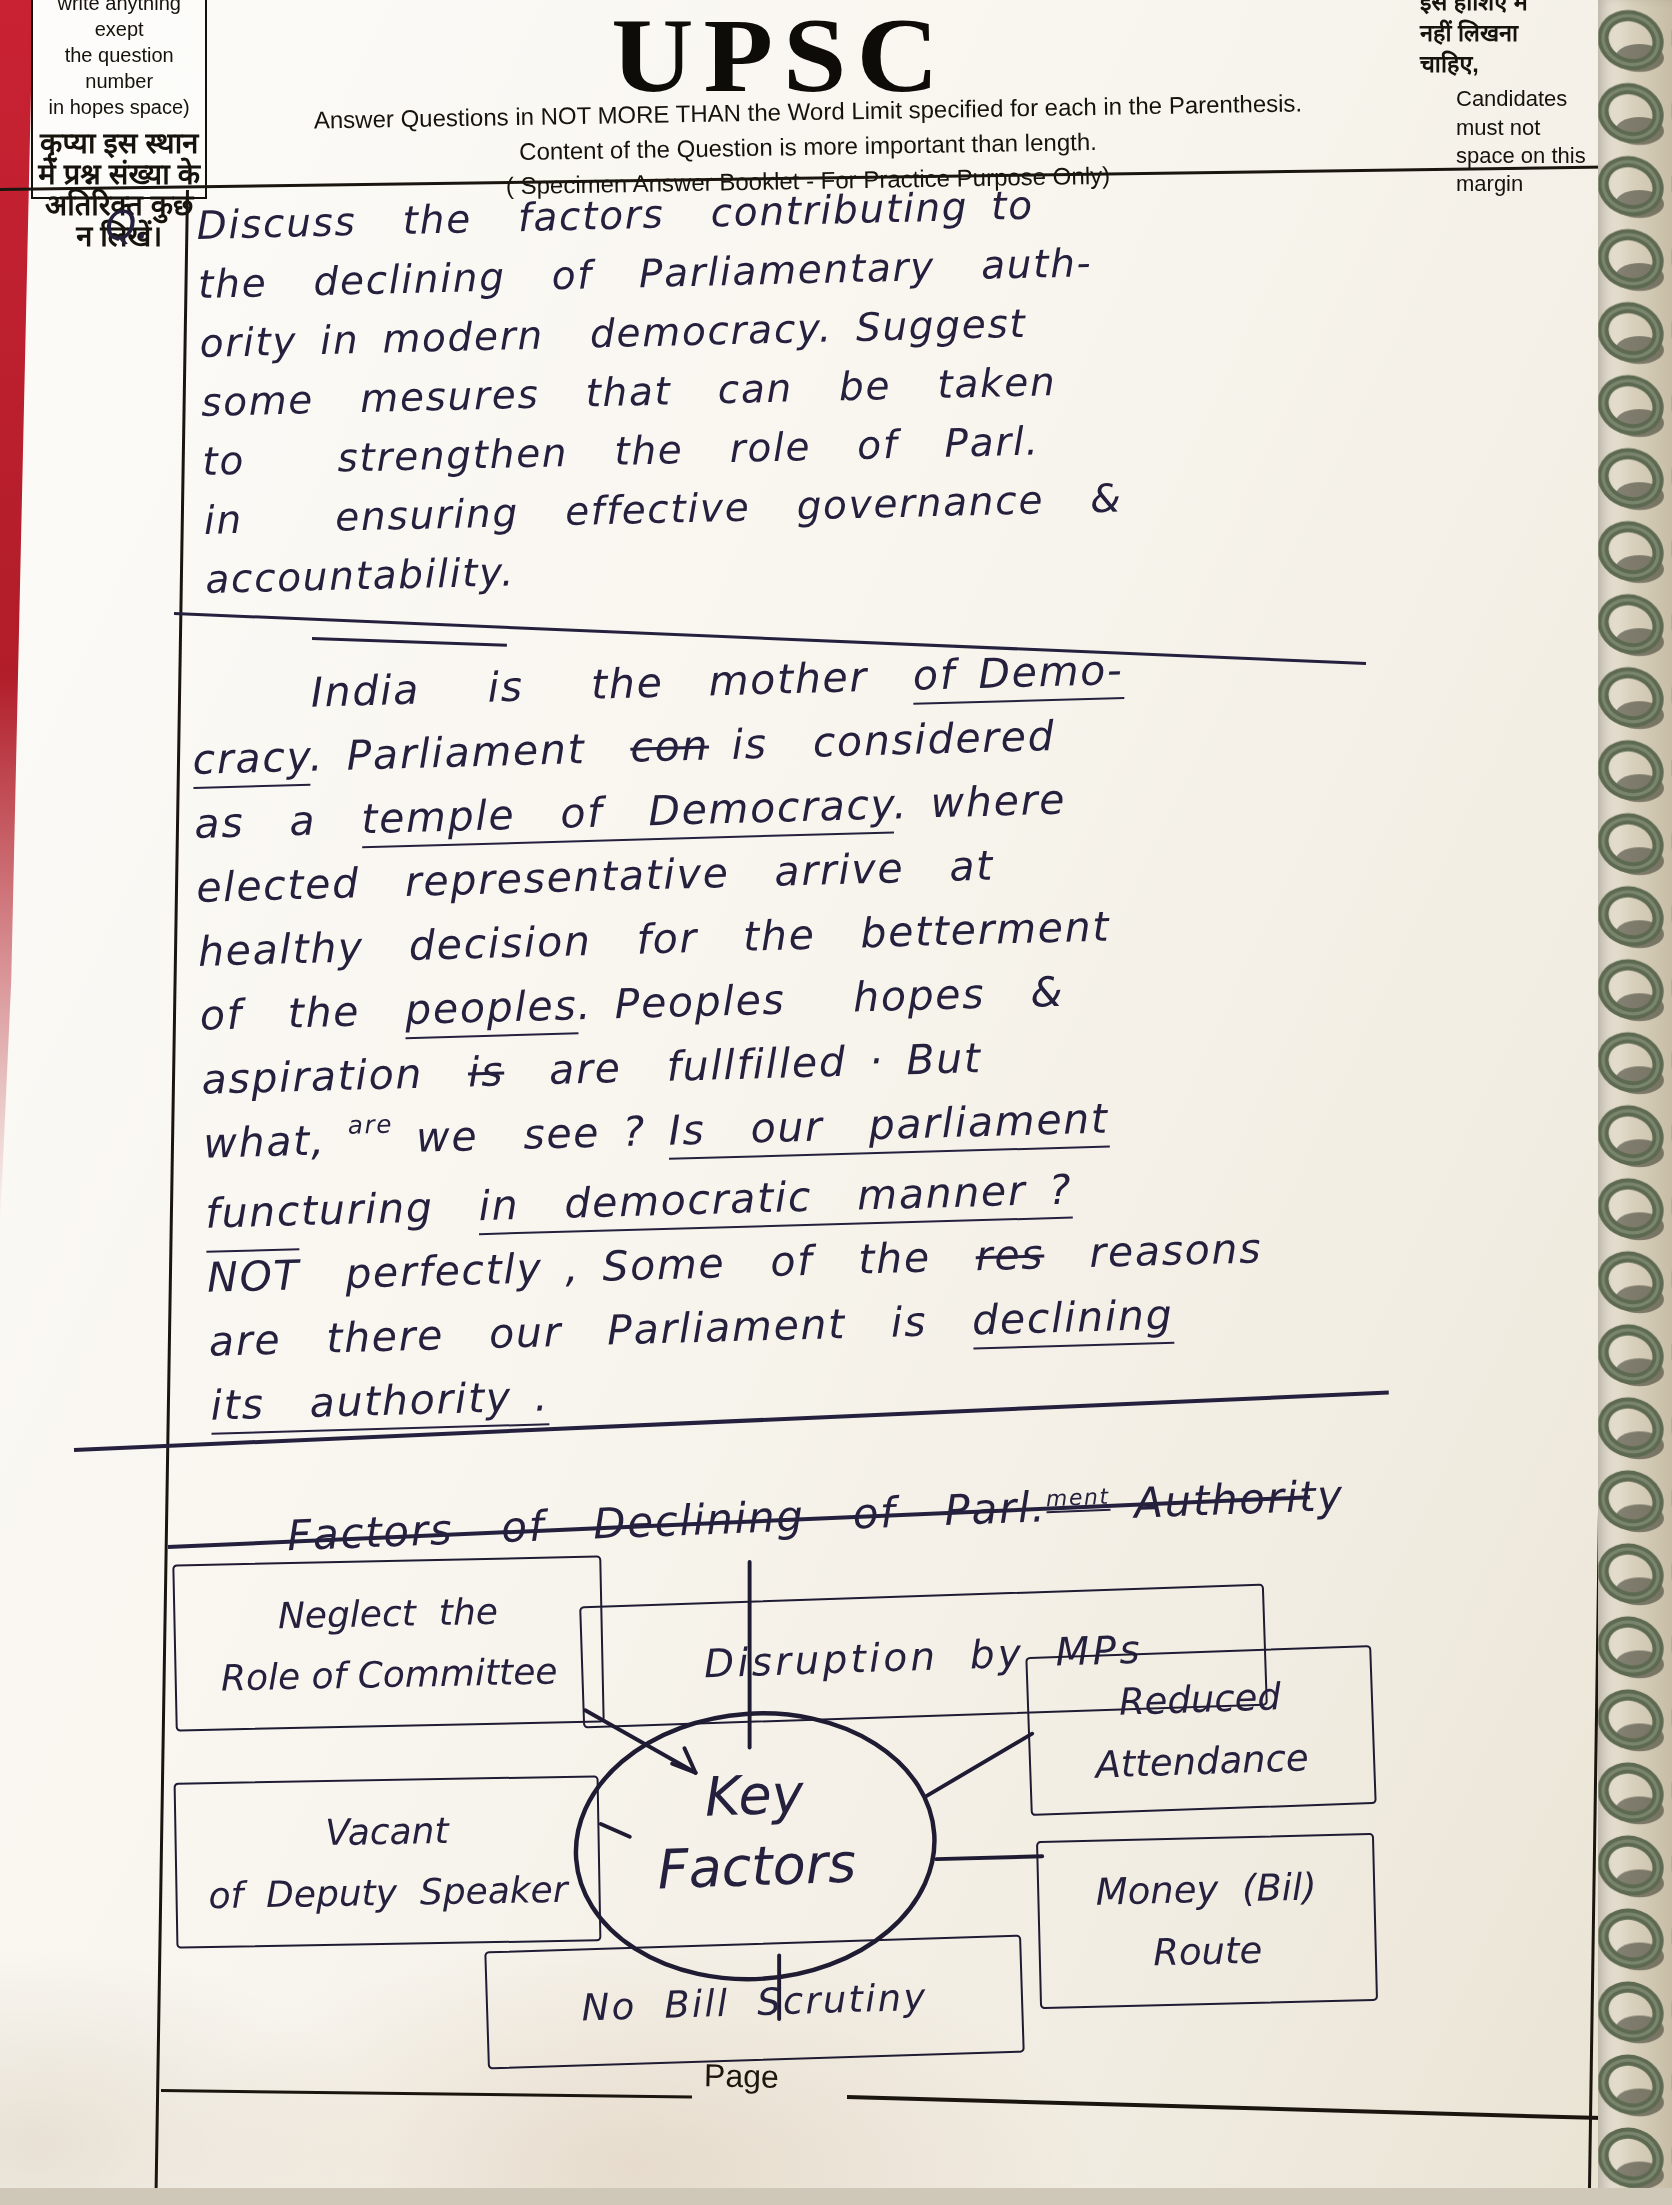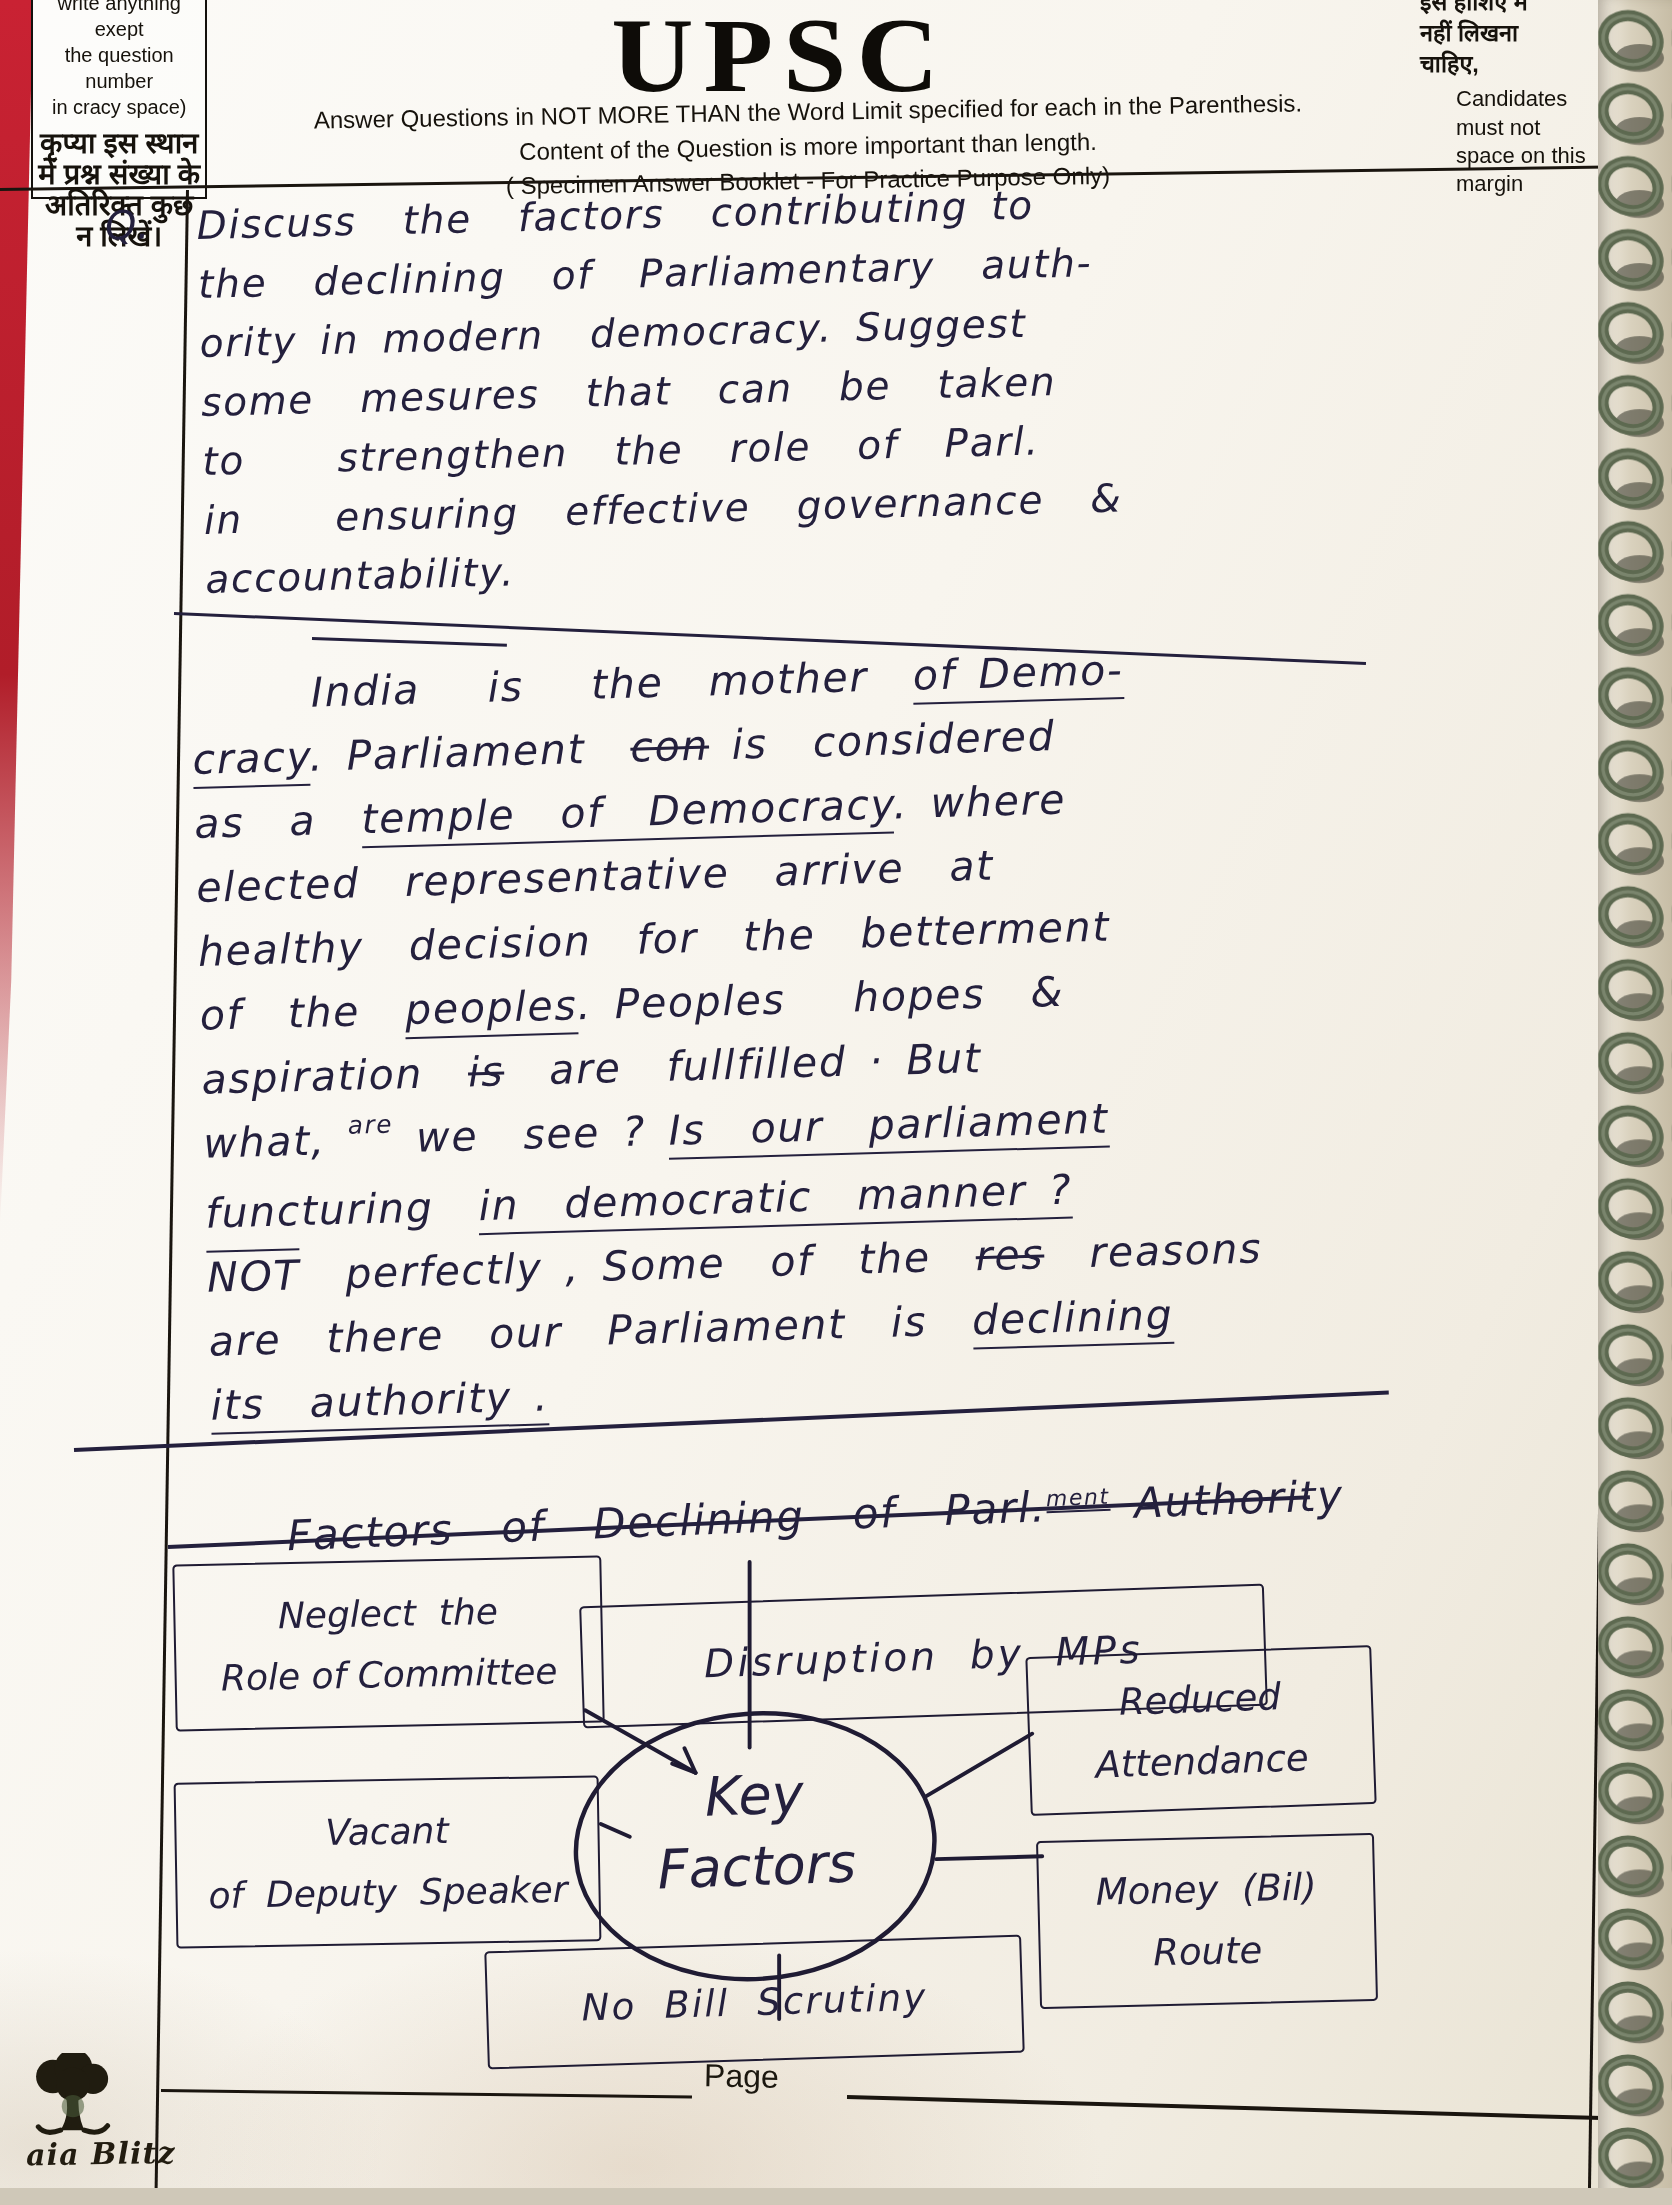--- a/index.html
+++ b/index.html
@@ -88,21 +88,21 @@
 <body>
 
 <div id="page">
 
   <div class="red-edge"></div>
 
   <div class="left-note">
     <div class="ln-en">
       <div>write anything exept</div>
       <div>the question number</div>
-      <div>in cracy space)</div>
+      <div>in hopes space)</div>
     </div>
     <div class="ln-hi">
       <div>कृप्या इस स्थान</div>
       <div>में प्रश्न संख्या के</div>
       <div>अतिरिक्त कुछ</div>
       <div>न लिखें।</div>
     </div>
   </div>
 
   <div class="upsc">UPSC</div>
@@ -201,35 +201,20 @@
   </div>
   <div class="center-label">
     <div>Key</div>
     <div>Factors</div>
   </div>
 
   <div class="f-left"></div>
   <div class="page-label">Page</div>
   <div class="f-right"></div>
 
-  <div class="logo">
-    <svg width="95" height="84" viewBox="0 0 170 150">
-      <g fill="#201c10">
-        <circle cx="48" cy="42" r="30"></circle>
-        <circle cx="85" cy="27" r="34"></circle>
-        <circle cx="120" cy="46" r="27"></circle>
-        <circle cx="84" cy="56" r="30"></circle>
-        <path d="M70,72 Q80,108 62,138 L104,138 Q90,104 95,72 Z"></path>
-      </g>
-      <circle cx="84" cy="95" r="20" fill="#4a5c3a" opacity="0.55"></circle>
-      <path d="M62,138 Q34,148 22,132" stroke="#201c10" stroke-width="9" fill="none" stroke-linecap="round"></path>
-      <path d="M104,138 Q132,148 146,130" stroke="#201c10" stroke-width="9" fill="none" stroke-linecap="round"></path>
-    </svg>
-    <div class="logo-text">aia Blitz</div>
-  </div>
 
   <div class="spiral">
     <svg width="74" height="2205" viewBox="0 0 132 3956">
       <defs>
         <pattern id="coils" x="0" y="10" width="132" height="131" patternUnits="userSpaceOnUse">
           <ellipse cx="74" cy="94" rx="44" ry="25" fill="#23251c" opacity="0.5"></ellipse>
           <g transform="rotate(20 58 62)">
             <ellipse cx="58" cy="62" rx="50" ry="43" fill="none" stroke="#5d6950" stroke-width="20"></ellipse>
             <ellipse cx="58" cy="62" rx="50" ry="43" fill="none" stroke="#8a947c" stroke-width="6" opacity="0.65"></ellipse>
           </g>

